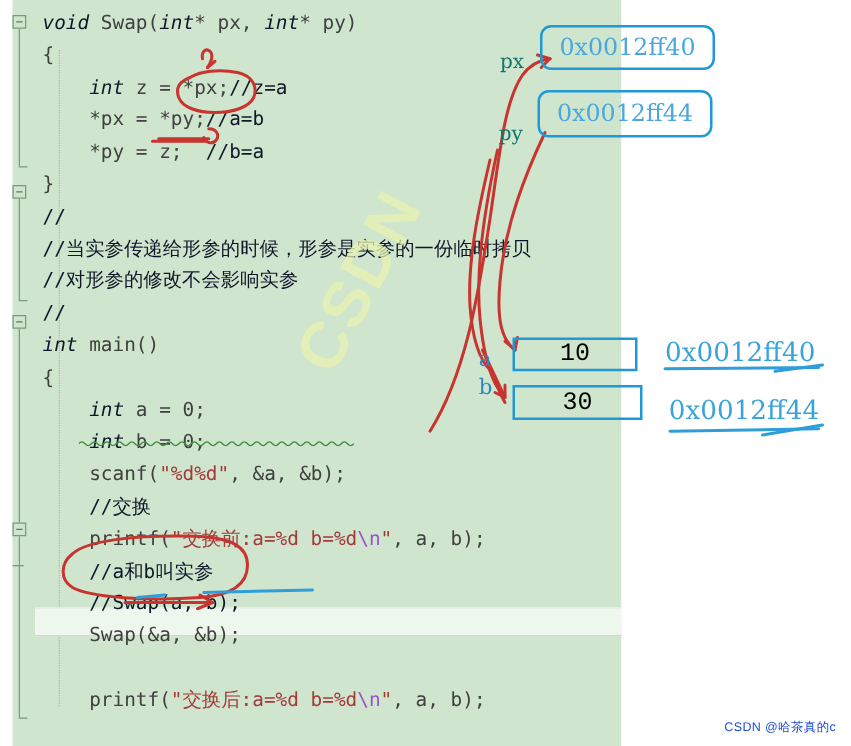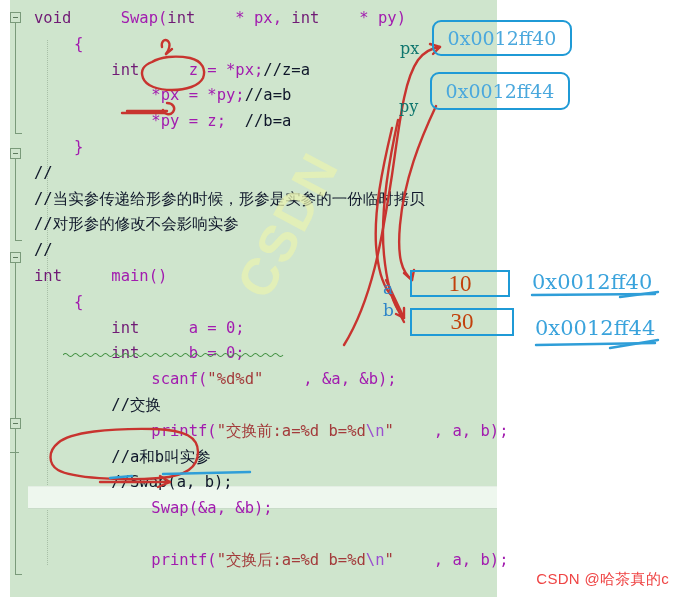--- a/index.html
+++ b/index.html
@@ -72,25 +72,25 @@
     position: absolute;
     left: 34px; top: 6px;
     width: 470px;
     font-family: "DejaVu Sans Mono", "Liberation Mono", monospace;
     font-size: 15.5px;
     line-height: 25.8px;
     white-space: pre;
     color: #1d1d1d;
   }
   .ln { height: 25.8px; position: relative; }
-  .kw  { color: #701a75; }          
+  .kw  { color: #0f172a; font-style: italic; }          
   .cm  { color: #0f172a; }          
   .st  { color: #a33b3b; }          
   .esc { color: #9a4fd0; }          
-  .pl  { color: #a21caf; padding-left: 40px; }
+  .pl  { color: #404040; }
 
   
   #current-line {
     position: absolute;
     left: 28px; top: 486px;
     width: 469px; height: 23px;
     background: #eef7ee;
     border-top: 1px solid #e4eee4;
     border-bottom: 1px solid #c9dcc9;
     box-sizing: border-box;
@@ -119,23 +119,23 @@
     font-size: 19px;
     display: flex;
     align-items: center;
     justify-content: center;
     box-sizing: border-box;
     background: transparent;
   }
   .val-box {
     position: absolute;
     border: 2.5px solid #1f9ad6;
-    color: #c2410c;
-    font-family: Liberation Serif, serif;
-    font-size: 23px;
+    color: #000000;
+    font-family: Liberation Mono, monospace;
+    font-size: 20px;
     display: flex;
     align-items: center;
     justify-content: center;
     box-sizing: border-box;
     background: transparent;
   }
   .ptr-label {
     position: absolute;
     color: #0f766e;
     font-family: "DejaVu Serif", "Liberation Serif", serif;
@@ -152,22 +152,22 @@
     color: #3aa3dc;
     font-family: "DejaVu Serif", "Liberation Serif", serif;
     font-size: 21px;
     white-space: nowrap;
   }
 
   
   #watermark {
     position: absolute;
     right: 12px; bottom: 8px;
-    color: #ef4444;
-    font-size: 15px;
+    color: #1d4ed8;
+    font-size: 10px;
     font-family: "Liberation Sans", sans-serif;
     letter-spacing: .3px;
   }
   #diag-watermark {
     position: absolute;
     left: 210px; top: 195px;
     color: rgba(232,242,176,.75);
     font-size: 52px;
     font-weight: bold;
     font-family: "Liberation Sans", sans-serif;

